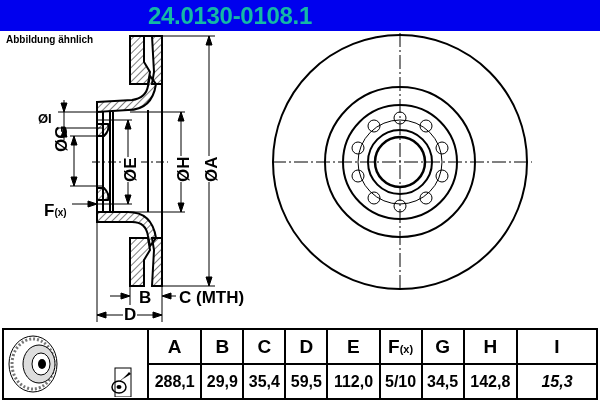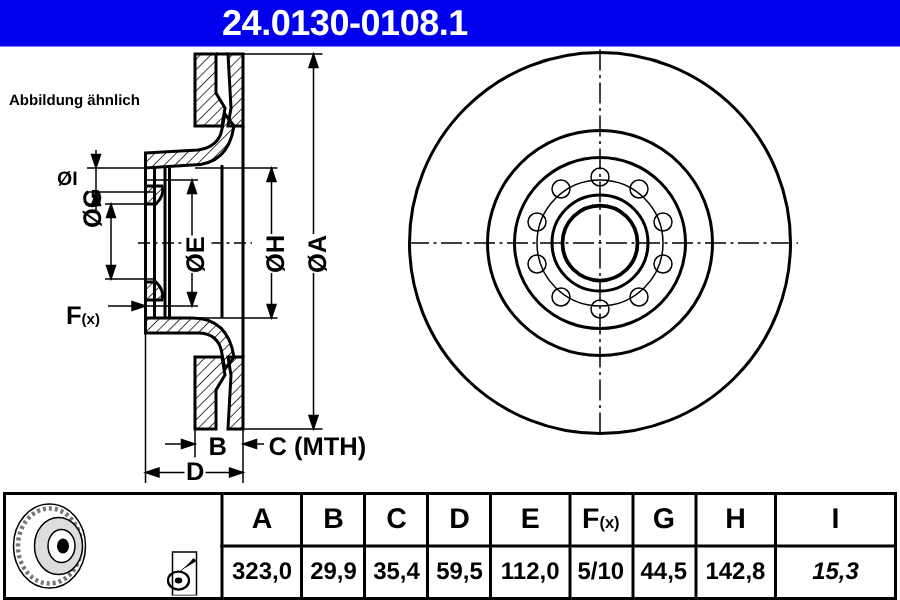--- a/index.html
+++ b/index.html
@@ -1,20 +1,20 @@
 <!DOCTYPE html>
 <html><head>
 <meta charset="utf-8">
 <style>
   html, body { margin:0; padding:0; background:#fff; }
   body { width:600px; height:400px; position:relative; overflow:hidden; font-family:"Liberation Sans", sans-serif; }
-  .header { position:absolute; left:0; top:0; width:600px; height:31px; background:#0000ee; color:#ffffff; font-weight:bold; font-size:24px; }
+  .header { position:absolute; left:0; top:0; width:600px; height:31px; background:#0000ee; color:#14b8a6; font-weight:bold; font-size:24px; }
   .header .pn { position:absolute; left:148px; top:2px; letter-spacing:-0.3px; }
   .header .code { position:absolute; left:323px; top:2px; letter-spacing:-0.3px; }
-  .note { position:absolute; left:6px; top:34px; font-size:10px; font-weight:bold; line-height:12px; color:#000;margin-top:28px; }
+  .note { position:absolute; left:6px; top:34px; font-size:10px; font-weight:bold; line-height:12px; color:#000; }
   svg.draw { position:absolute; left:0; top:0; }
   .lbl { position:absolute; font-weight:bold; color:#000; }
   table.spec { position:absolute; left:2px; top:328px; width:596px; height:70px; border-collapse:collapse; }
   table.spec td { border:2px solid #000; text-align:center; font-weight:bold; padding:0; }
   table.spec tr.h td { font-size:19px; height:33px; }
   table.spec tr.v td { font-size:16px; height:33px; }
   .fx-small { font-size:11px; }
   td.img { width:143px; position:relative; }
 </style>
 </head>
@@ -166,24 +166,24 @@
     <td>B</td>
     <td>C</td>
     <td>D</td>
     <td>E</td>
     <td><span>F</span><span class="fx-small">(x)</span></td>
     <td>G</td>
     <td>H</td>
     <td>I</td>
   </tr>
   <tr class="v">
-    <td>323,0</td>
+    <td>288,1</td>
     <td>29,9</td>
     <td>35,4</td>
     <td>59,5</td>
     <td>112,0</td>
     <td>5/10</td>
-    <td>44,5</td>
+    <td>34,5</td>
     <td>142,8</td>
     <td style="width:78px;font-style:italic;">15,3</td>
   </tr>
 </tbody>
   </table>
 
 </body></html>

